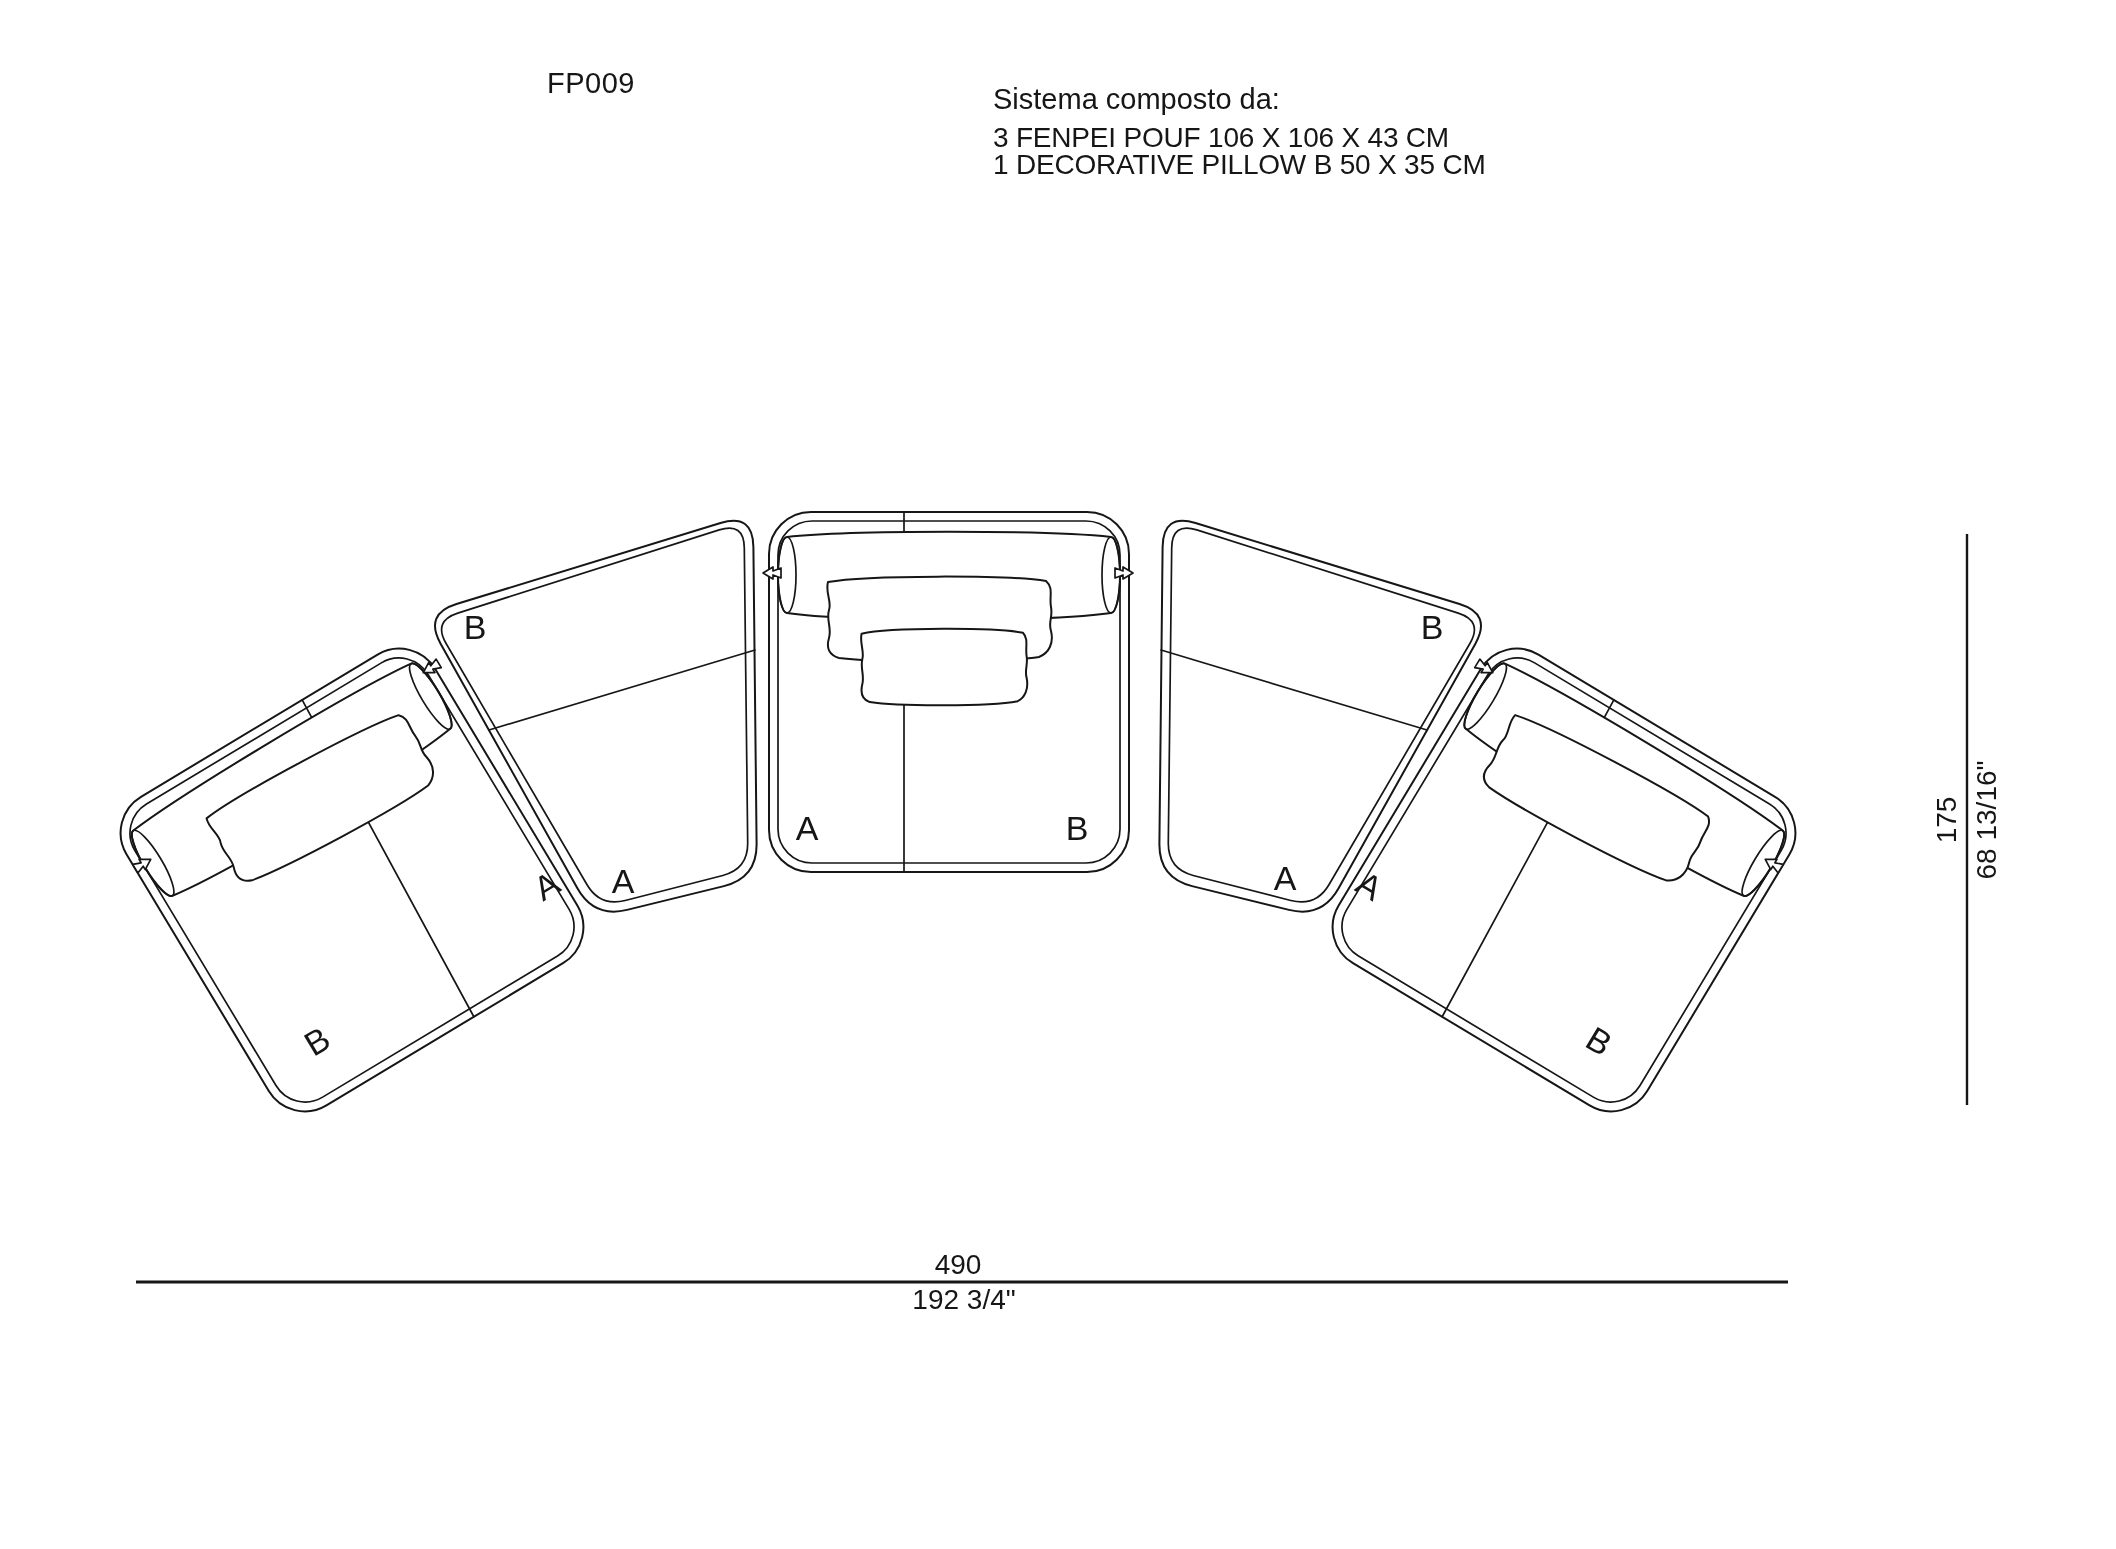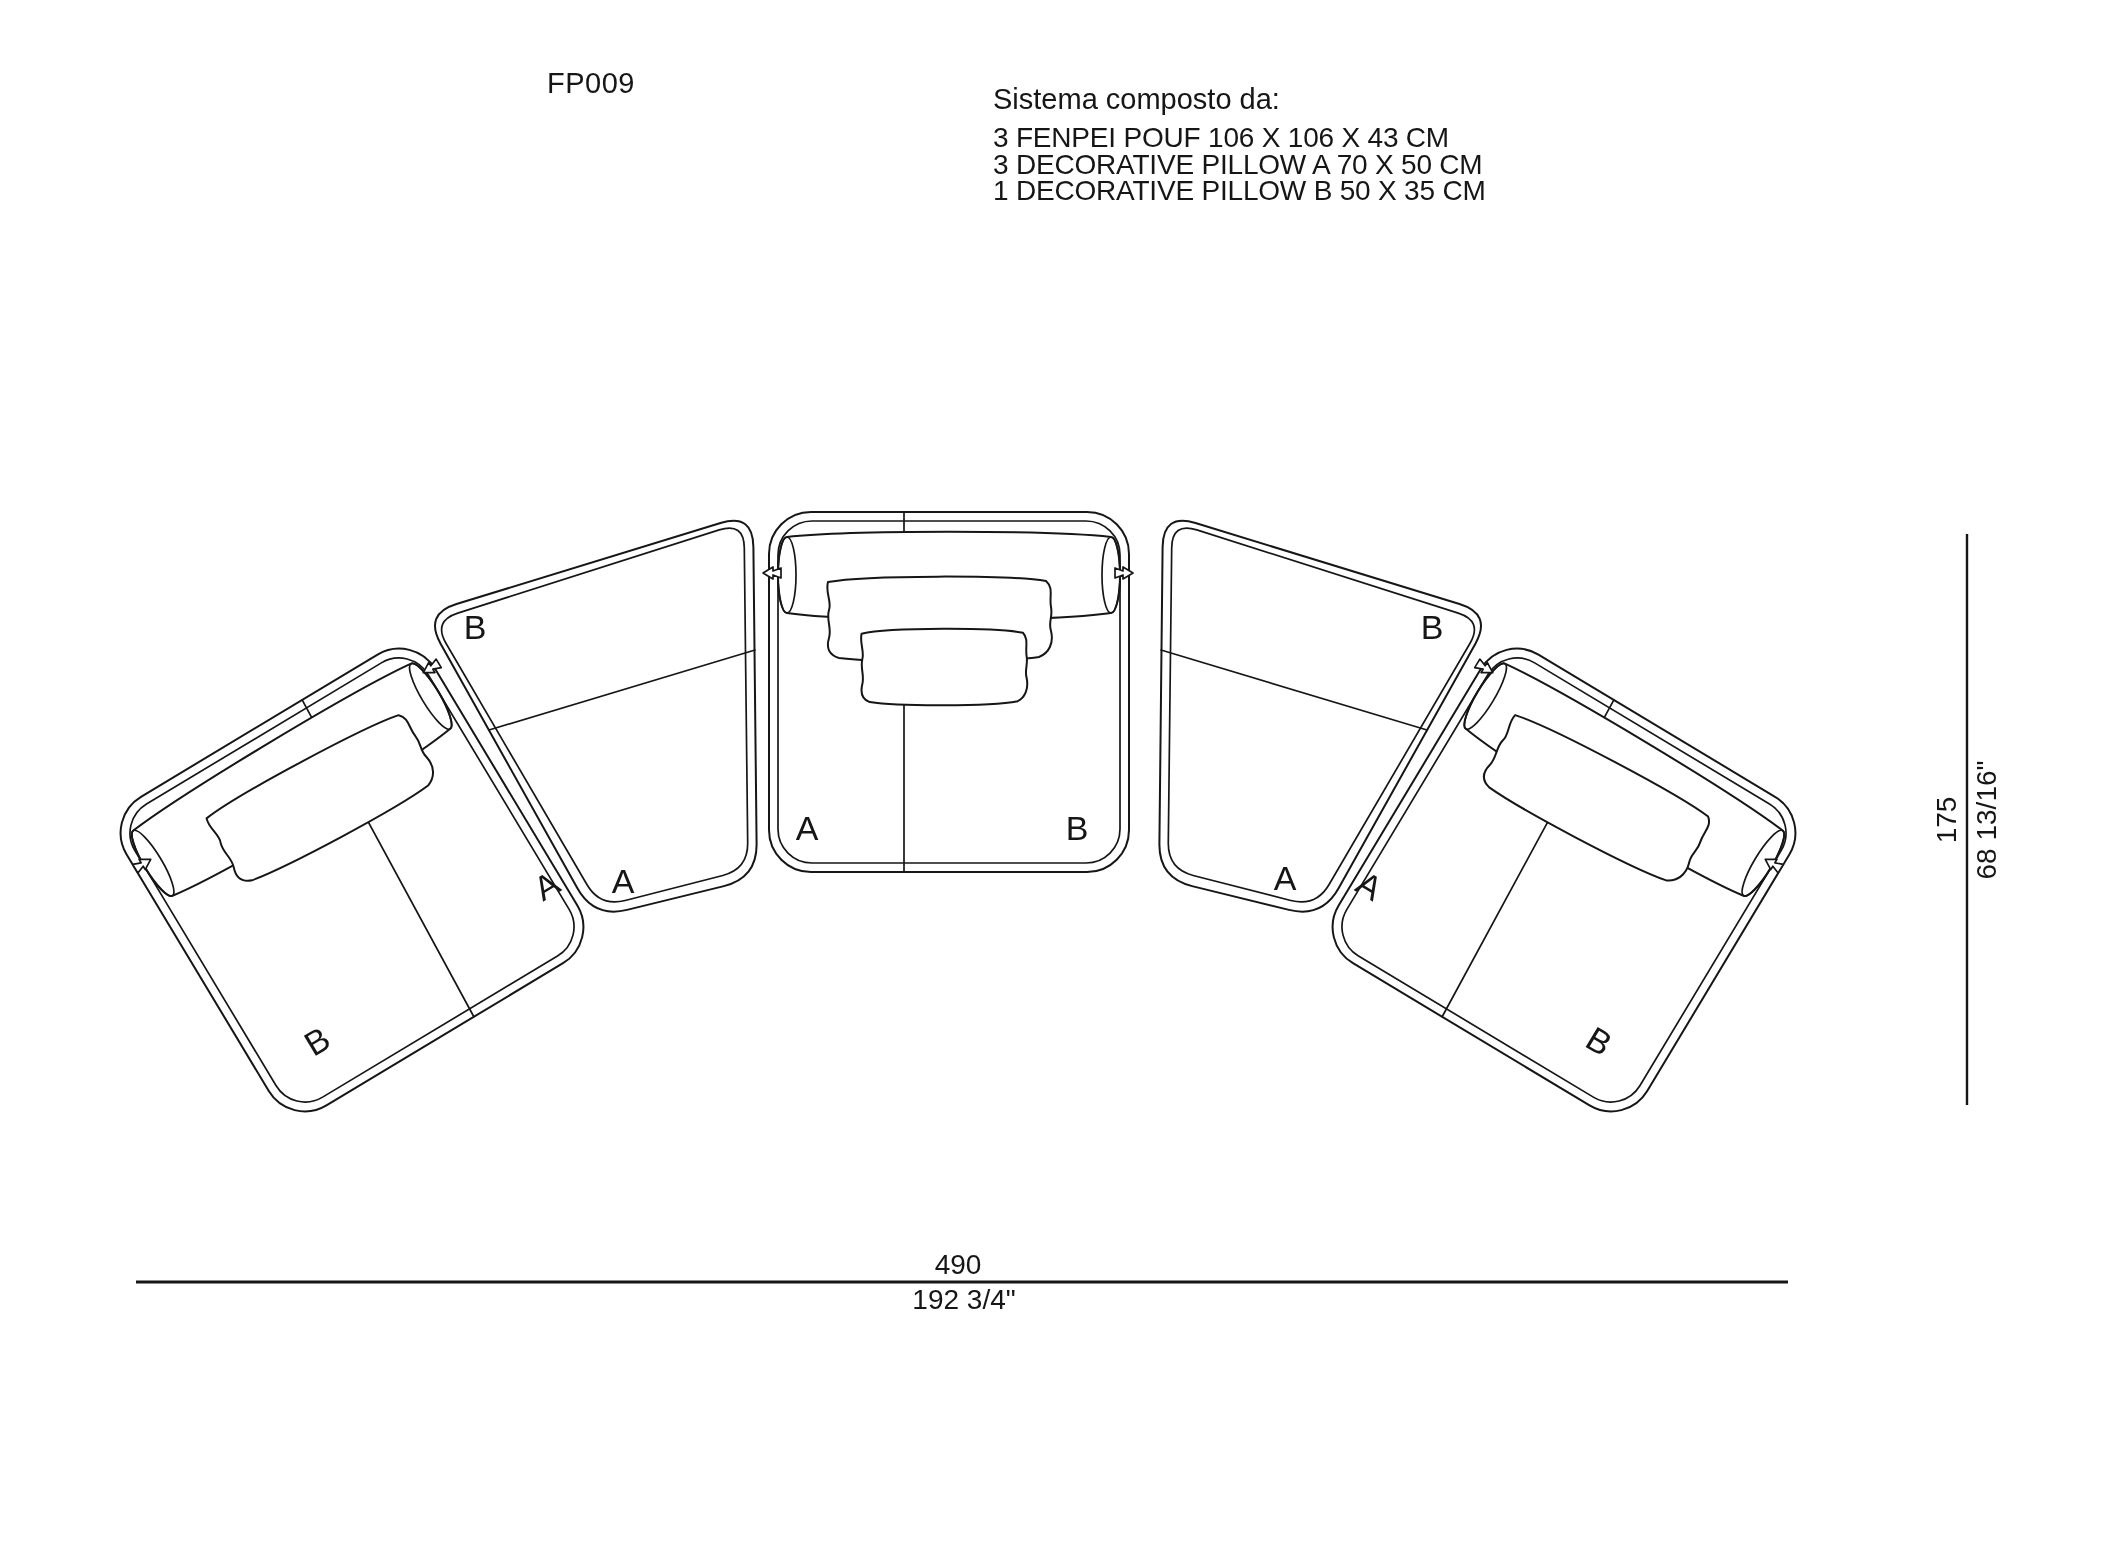--- a/index.html
+++ b/index.html
@@ -20,21 +20,20 @@
 </style>
 </head>
 <body>
 
 <div class="page">
 
   <div class="code">FP009</div>
   <div class="heading">Sistema composto da:</div>
   <div class="items">
     <div>3 FENPEI POUF 106 X 106 X 43 CM</div>
-    <div>3 DECORATIVE PILLOW A 70 X 50 CM</div>
     <div>1 DECORATIVE PILLOW B 50 X 35 CM</div>
   </div>
 
   <svg class="draw" width="2116" height="1549" viewBox="0 0 2116 1549">
 
     <g transform="translate(352,880) rotate(-31)">
       <rect class="fillw" x="-180" y="-180" width="360" height="360" rx="42"></rect>
       <rect class="ln thin" x="-171" y="-171" width="342" height="342" rx="34"></rect>
       <line class="ln thin" x1="50" y1="-180" x2="34" y2="180"></line>
       <path class="fillw" d="M -162 -155 C -100 -162, 100 -162, 162 -155 A 9 38 0 0 1 162 -79 C 100 -70, -100 -70, -162 -79 A 9 38 0 0 1 -162 -155 Z"></path>

